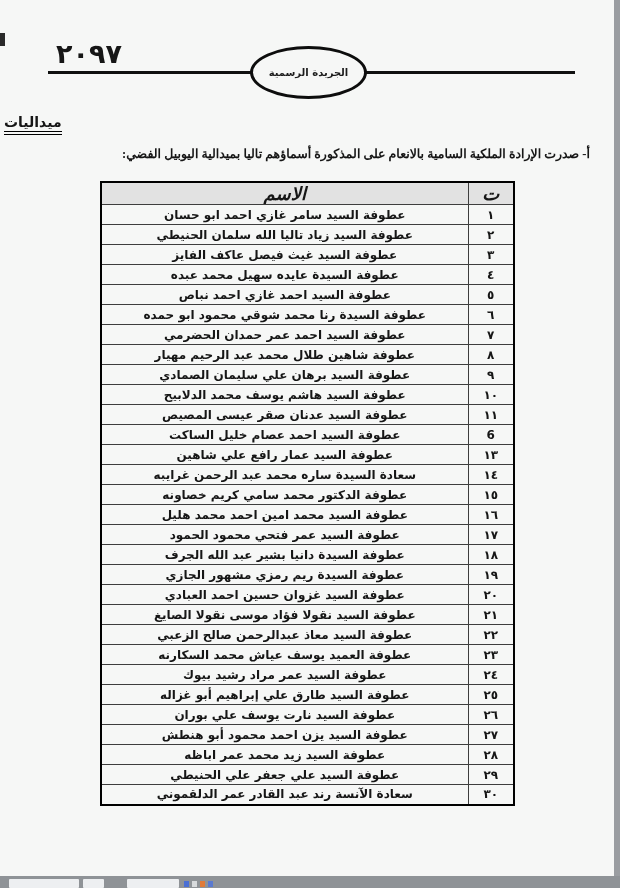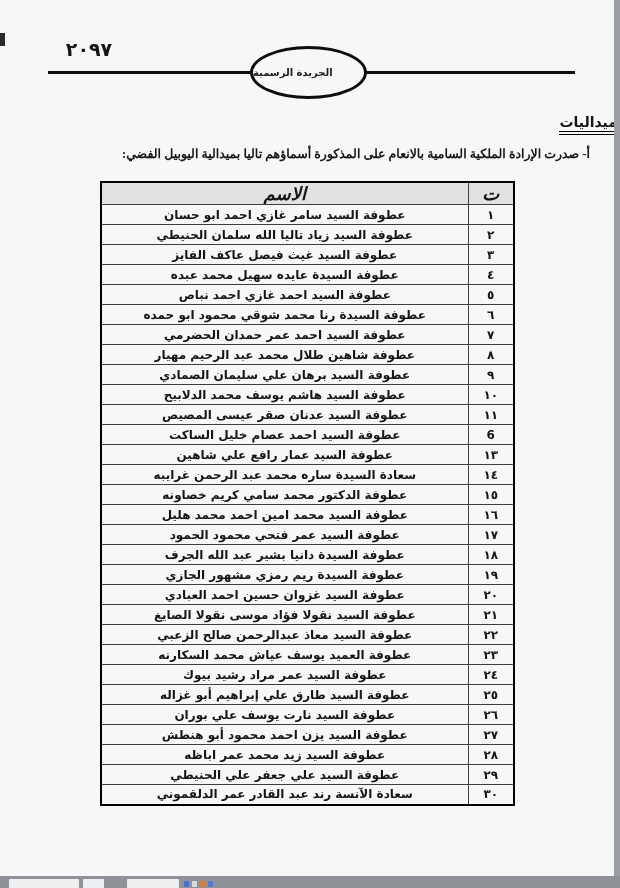--- a/index.html
+++ b/index.html
@@ -13,44 +13,44 @@
 
   
   .scan-artifact {
     position: absolute; left: 0; top: 33; top: 33px;
     width: 5px; height: 13px; background: #2a2a2a;
   }
 
   
   .page-number {
     position: absolute; left: 48px; top: 38px; width: 82px;
-    font-size: 19px; font-weight: bold; text-align: center;
+    font-size: 27px; font-weight: bold; text-align: center;
     letter-spacing: 1px;
   }
   .header-rule {
     position: absolute; left: 48px; top: 71px;
     width: 527px; height: 3px; background: #101010;
   }
   .gazette-badge {
     position: absolute; left: 250px; top: 46px;
     width: 117px; height: 53px;
     background: #f6f7f6;
     border: 3px solid #0d0d0d;
     border-radius: 50%;
-    display: flex; align-items: center; justify-content: flex-end;
+    display: flex; align-items: center; justify-content: center;
     z-index: 2;
   }
   .gazette-badge span {
     font-size: 10px; font-weight: bold; color: #1c1c1c;
   }
 
   
   .section-title-wrap {
     position: absolute; left: 4px; top: 112px; width: 613px;
-    text-align: right;
+    text-align: left;
   }
   .section-title-outer {
     display: inline-block;
     border-bottom: 1px solid #000;
     padding-bottom: 2px;
   }
   .section-title-inner {
     display: inline-block;
     border-bottom: 1.5px solid #000;
     padding-bottom: 1px;

